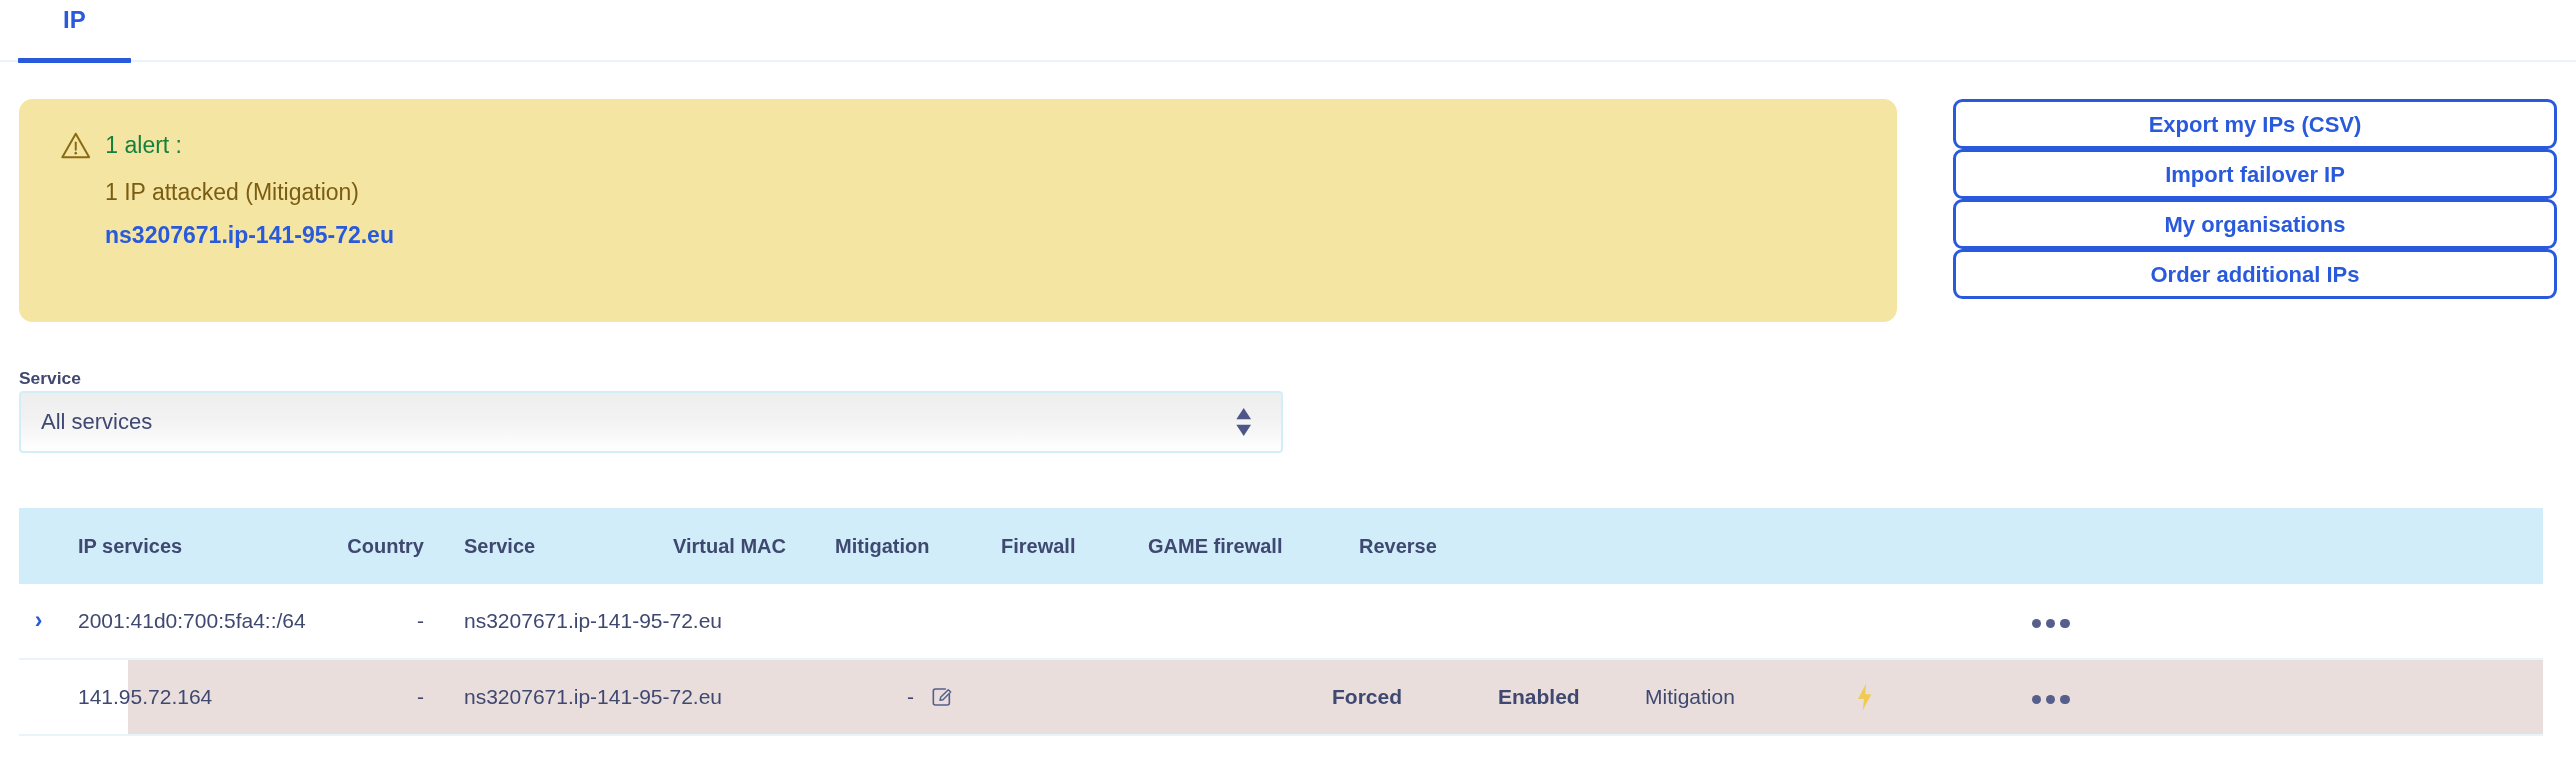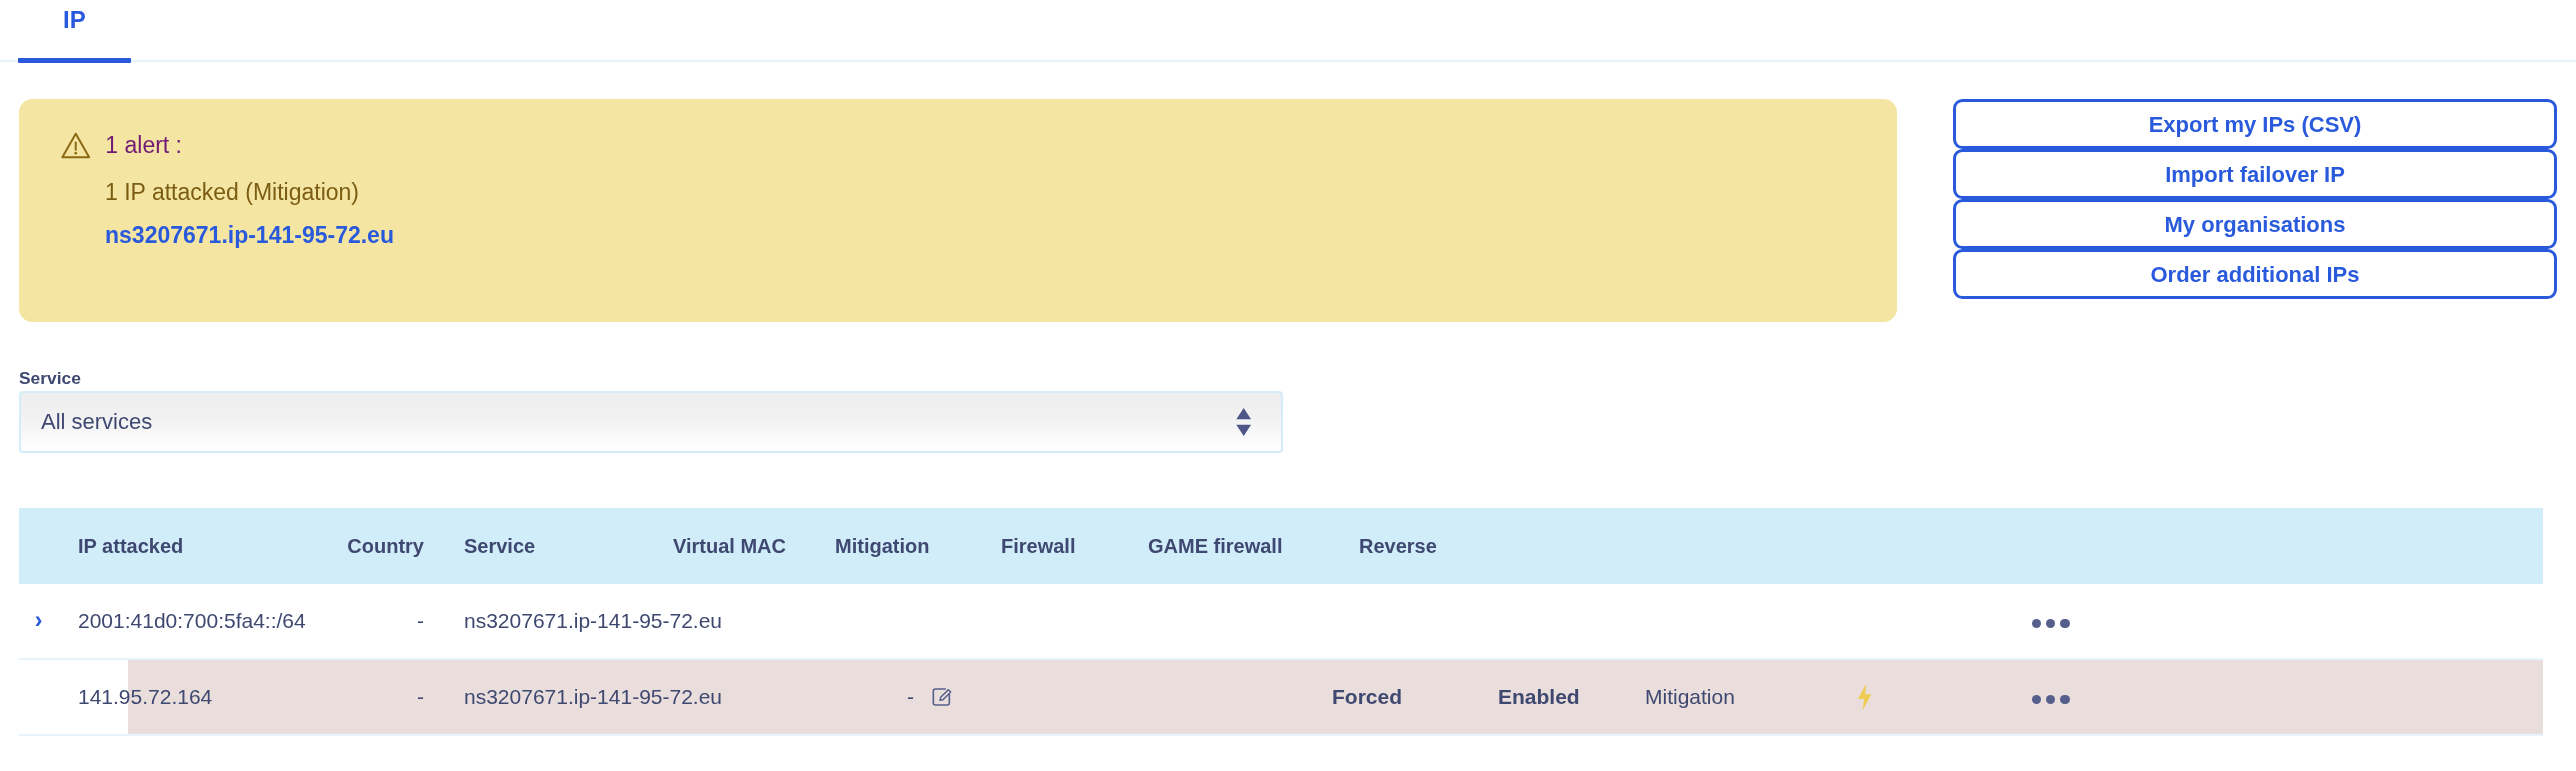--- a/index.html
+++ b/index.html
@@ -81,21 +81,21 @@
   }
   .alert-tri {
     width: 29.5px;
     height: 29.5px;
     flex: 0 0 29.5px;
     margin-right: 14.8px;
     display: block;
   }
   .alert-title {
     font-size: 23px;
-    color: #701a75;
+    color: #15803d;
     line-height: 1;
   }
   .alert-sub {
     margin-top: 16px;
     margin-left: 44px;
     font-size: 23px;
     color: #7a5c12;
   }
   .alert-link {
     margin-top: 16px;
@@ -296,21 +296,21 @@
   <svg class="select-arrows" viewBox="0 0 26 46">
     <path d="M13 2 L24 19 L2 19 Z" fill="#4e5687"></path>
     <path d="M13 44 L24 27 L2 27 Z" fill="#4e5687"></path>
   </svg>
 </div>
 
 <div class="table">
 
   <div class="thead">
     <div class="cell c-exp"></div>
-    <div class="cell c-ip">IP attacked</div>
+    <div class="cell c-ip">IP services</div>
     <div class="cell c-country">Country</div>
     <div class="cell c-service">Service</div>
     <div class="cell c-vmac">Virtual MAC</div>
     <div class="cell c-mitig">Mitigation</div>
     <div class="cell c-fw">Firewall</div>
     <div class="cell c-gamefw">GAME firewall</div>
     <div class="cell c-alerts">Reverse</div>
     <div class="cell c-menu"></div>
   </div>
 

